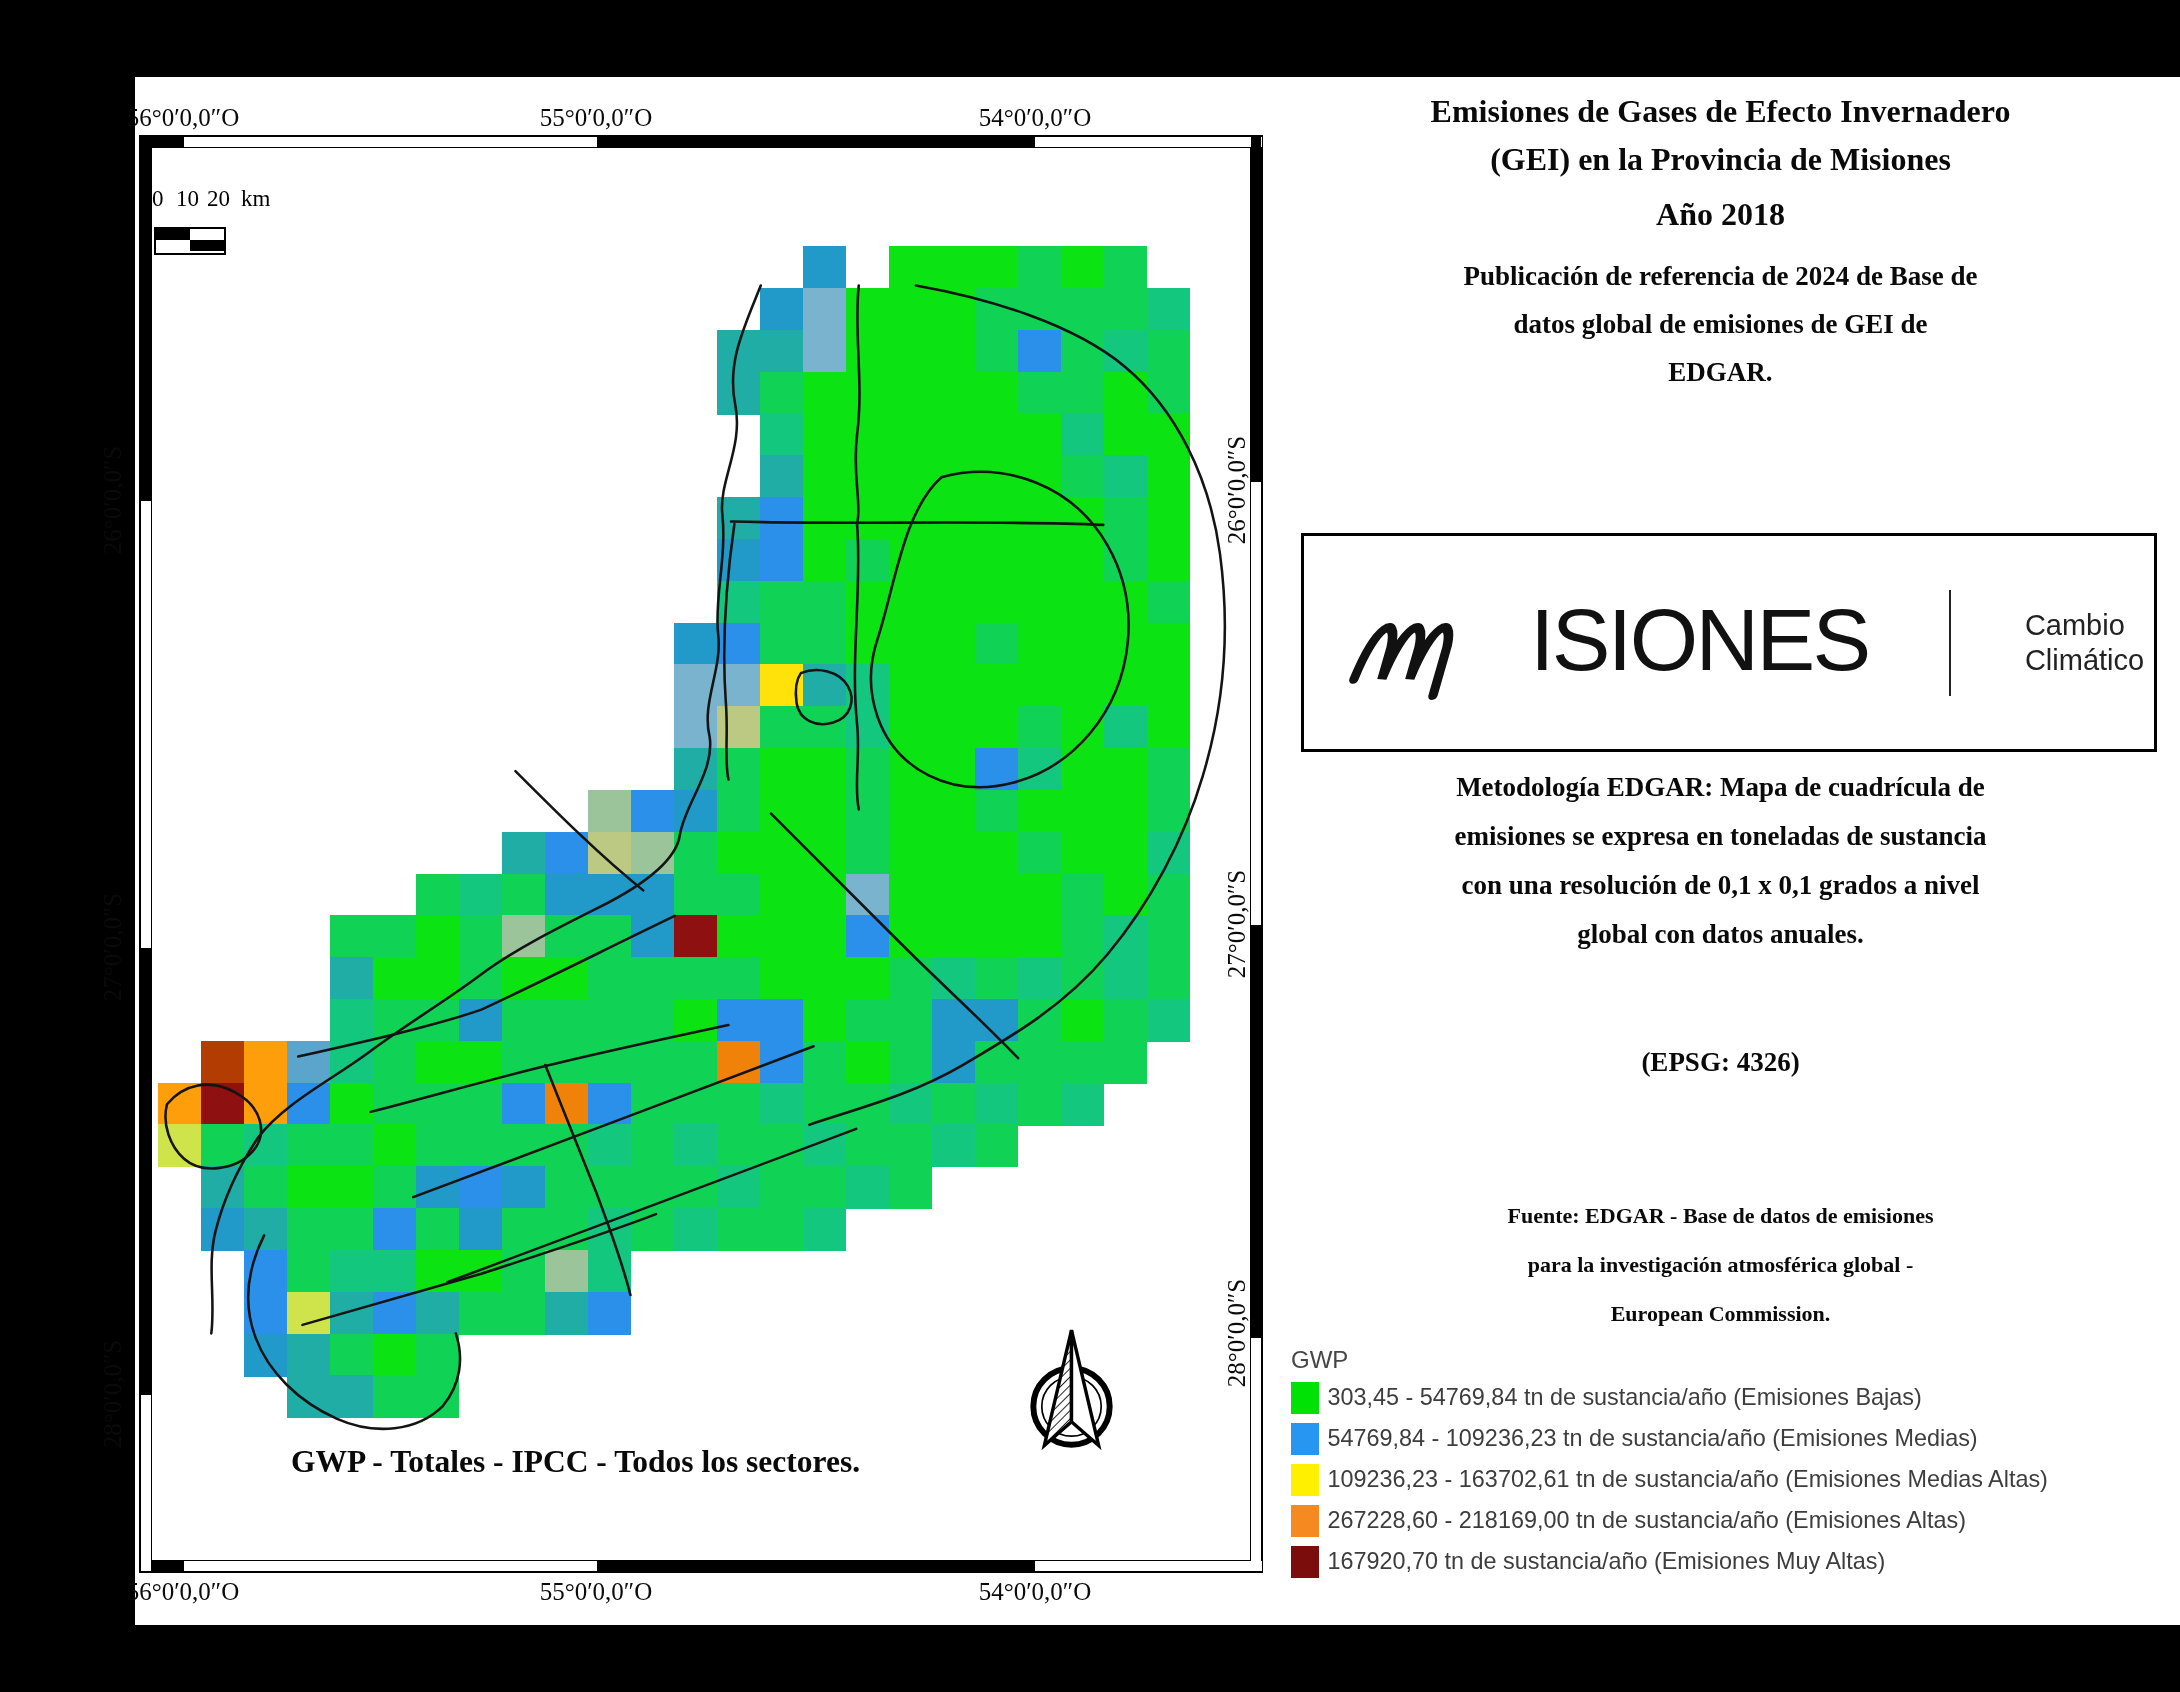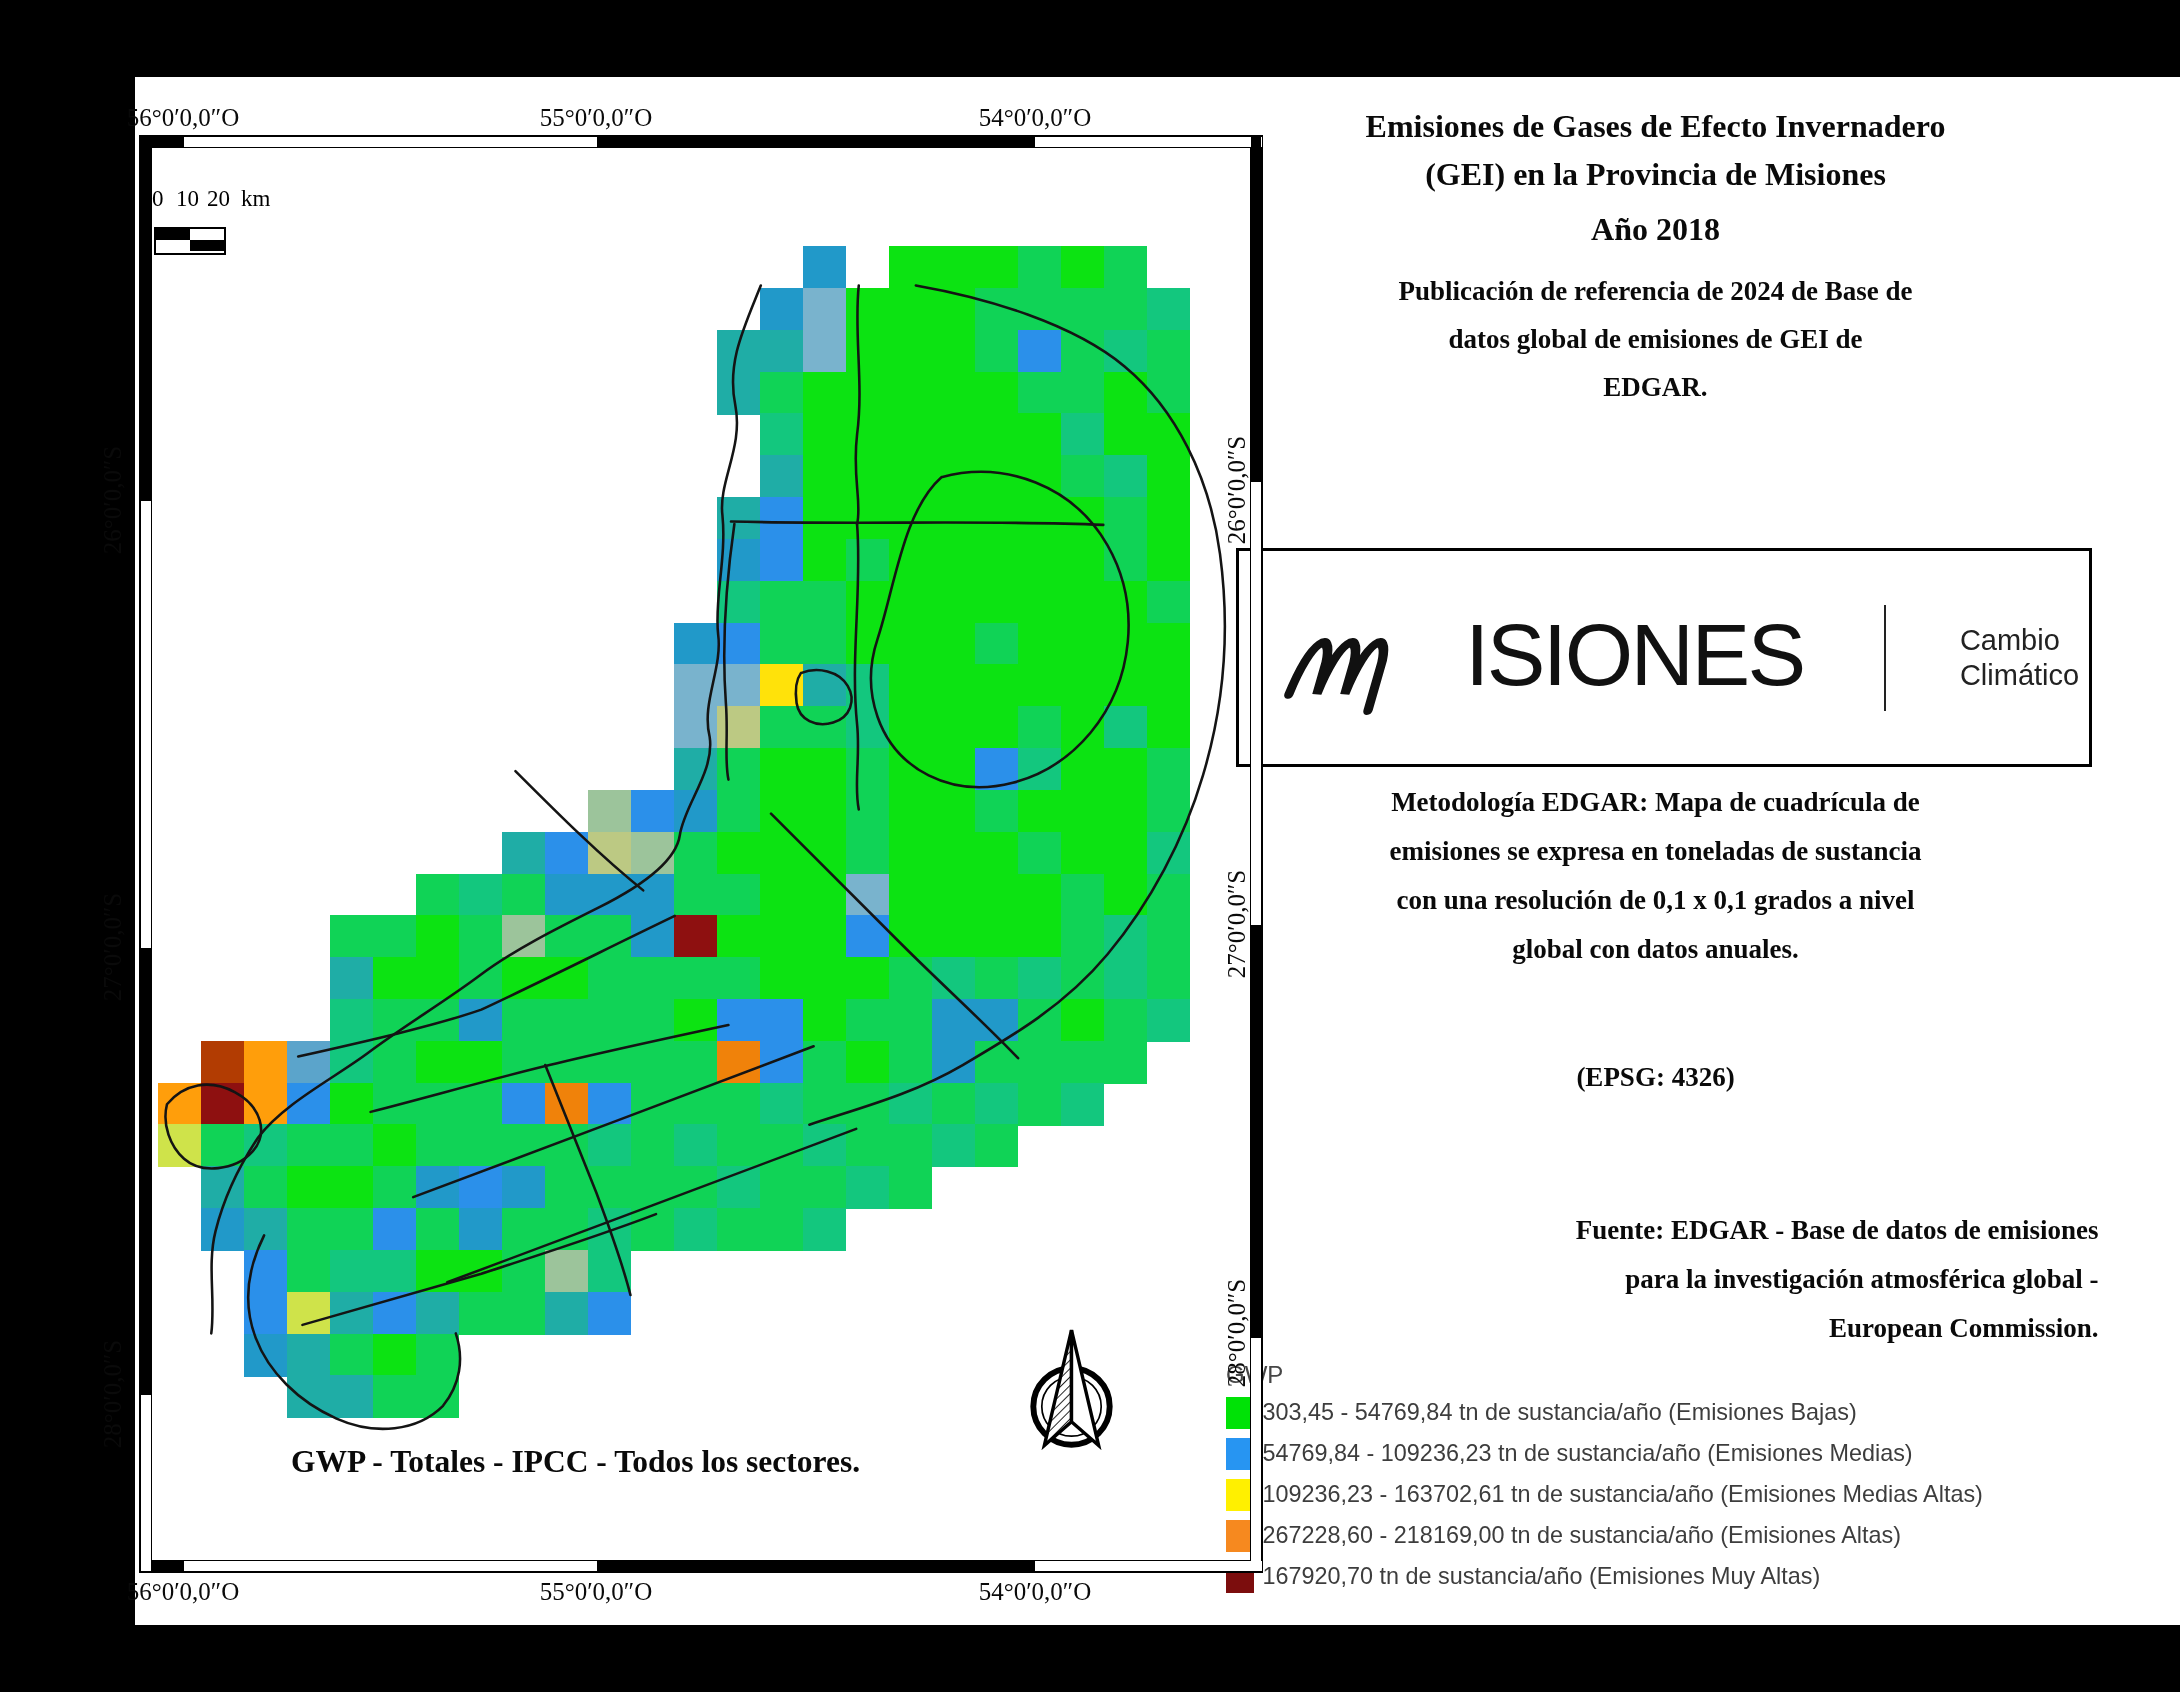--- a/index.html
+++ b/index.html
@@ -28,28 +28,28 @@
   #scalebar{position:absolute;left:152px;top:186px;z-index:45;}
   #scalebar .ticks{font-size:23px;color:#000;}
   #scalebar .ticks span{position:absolute;top:0;}
   #sb-box{position:absolute;left:1.7px;top:41px;width:68px;height:24px;border:2.1px solid #000;}
   #sb-box div{position:absolute;}
   
   #map-caption{position:absolute;left:239px;top:1444px;width:673px;text-align:center;
                font-size:31.5px;font-weight:bold;color:#0a0a0a;z-index:45;}
   #compass{position:absolute;left:1012px;top:1325px;z-index:45;}
   
-  #panel{position:absolute;left:1204px;top:77px;width:911px;height:1238px;background:#fff;margin-top:15px;}
+  #panel{position:absolute;left:1269px;top:77px;width:911px;height:1238px;background:#fff;}
   .ptext{position:absolute;left:8.5px;width:886px;text-align:center;font-weight:bold;color:#0a0a0a;}
   #p-title{top:10.2px;font-size:32px;line-height:48px;}
   #p-year{top:119px;font-size:32px;}
   #p-pub{top:175px;font-size:27px;line-height:48px;}
   #p-met{top:686px;font-size:27px;line-height:49px;}
   #p-crs{top:961px;font-size:27px;line-height:49px;}
-  #p-src{top:1114px;font-size:27px;line-height:49px;text-align:right;}
+  #p-src{top:1114px;font-size:22px;line-height:49px;}
   
   #logo-box{position:absolute;left:32px;top:456px;width:850px;height:213px;
             border:3.4px solid #000;background:#fff;display:flex;align-items:center;gap:48px;}
   #logo-m{margin-left:47px;}
   #logo-word{font-family:"Liberation Sans","DejaVu Sans",sans-serif;font-size:88px;
              font-weight:500;letter-spacing:-2.6px;color:#111;margin-left:-5.1px;margin-top:-5.1px;}
   #logo-div{width:2.6px;height:106px;background:#222;margin-left:32px;}
   #logo-tag{font-family:"Liberation Sans","DejaVu Sans",sans-serif;font-size:29px;
             line-height:35px;color:#222;margin-left:25.6px;font-weight:500;}
   

